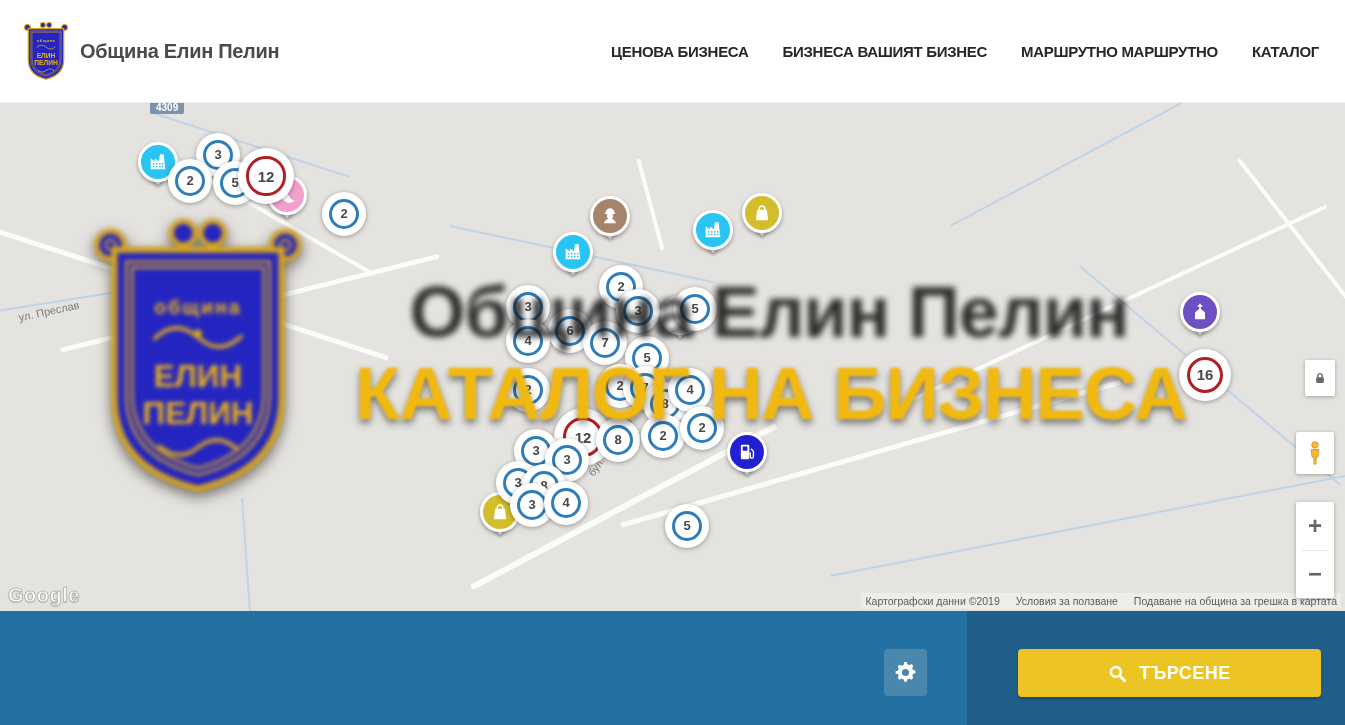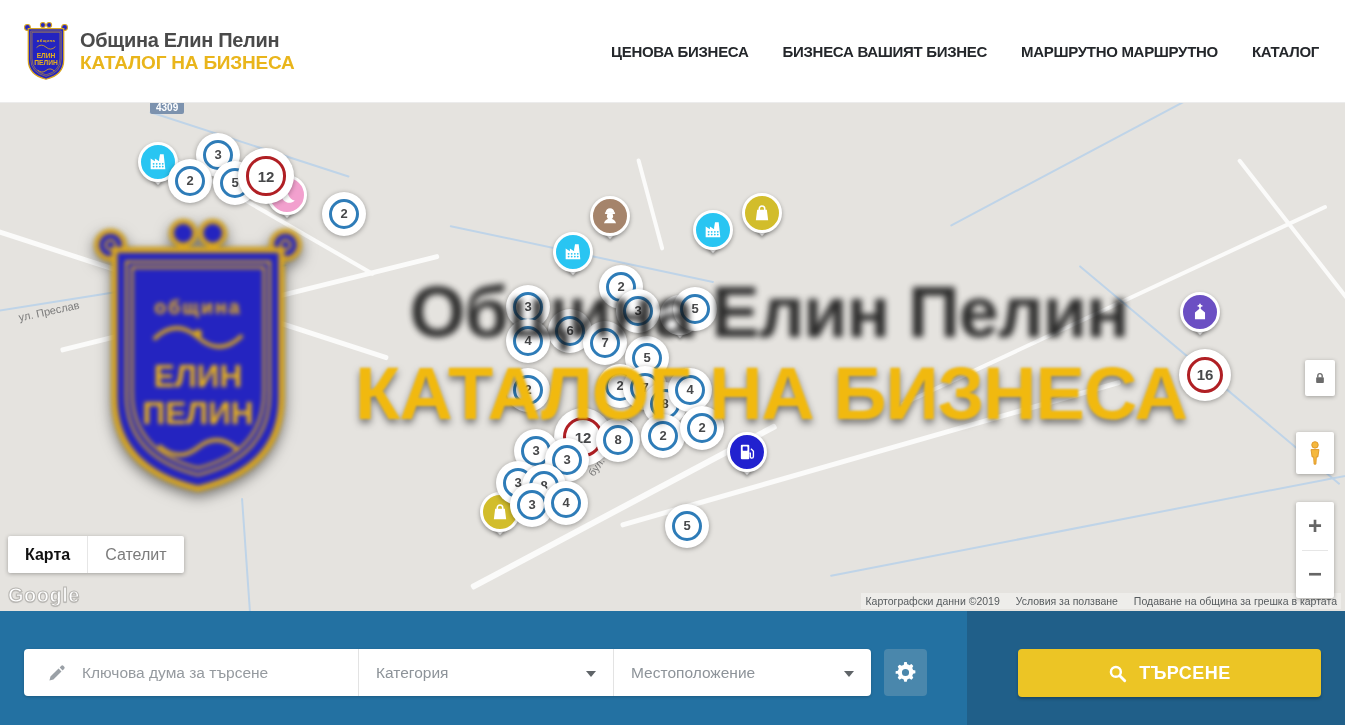--- a/index.html
+++ b/index.html
@@ -123,21 +123,20 @@
         <path d="M42 47 H188 V182 Q188 246 115 264 Q42 246 42 182 Z" fill="none" stroke="#d7a51f" stroke-width="2.5"></path>
         <path d="M48 53 H182 V179 Q182 240 115 257 Q48 240 48 179 Z" fill="none" stroke="#d7a51f" stroke-width="2.5"></path>
         <text x="115" y="100" font-size="20" letter-spacing="2" class="shield-gold-text">община</text>
         <path d="M70 126 q22 -22 45 -2 q23 20 45 -2" stroke="#d7a51f" fill="none" stroke-width="4"></path>
         <text x="115" y="175" font-size="32" class="shield-gold-text">ЕЛИН</text>
         <text x="115" y="212" font-size="32" class="shield-gold-text">ПЕЛИН</text>
         <path d="M75 234 q20 18 40 2 q20 -16 40 2" stroke="#d7a51f" fill="none" stroke-width="4"></path>
       </svg>
       <div class="brand-text">
         <div class="brand-line1">Община Елин Пелин</div>
-        <div class="brand-line2">КАТАЛОГ НА БИЗНЕСА</div>
       </div>
     </div>
     <nav class="nav">
       <a class="nav-item">ЦЕНОВА БИЗНЕСА</a>
       <a class="nav-item">БИЗНЕСА ВАШИЯТ БИЗНЕС</a>
       <a class="nav-item">МАРШРУТНО МАРШРУТНО</a>
       <a class="nav-item">КАТАЛОГ</a>
     </nav>
   </header>
 
@@ -450,24 +449,20 @@
       <text x="115" y="100" font-size="20" letter-spacing="2" class="shield-gold-text">община</text>
       <path d="M70 126 q22 -22 45 -2 q23 20 45 -2" stroke="#d7a51f" fill="none" stroke-width="4"></path>
       <circle cx="115" cy="120" r="4" fill="#d7a51f"></circle>
       <text x="115" y="175" font-size="32" class="shield-gold-text">ЕЛИН</text>
       <text x="115" y="212" font-size="32" class="shield-gold-text">ПЕЛИН</text>
       <path d="M75 234 q20 18 40 2 q20 -16 40 2" stroke="#d7a51f" fill="none" stroke-width="4"></path>
     </svg>
     <div class="wm-title">Община Елин Пелин</div>
     <div class="wm-subtitle">КАТАЛОГ НА БИЗНЕСА</div>
 
-    <div class="maptype">
-      <div class="maptype-btn active">Карта</div>
-      <div class="maptype-btn inactive">Сателит</div>
-    </div>
     <div class="google-logo">Google</div>
     <div class="attribution">
       <span>Картографски данни ©2019</span>
       <span>Условия за ползване</span>
       <span>Подаване на община за грешка в картата</span>
     </div>
 
     <div class="ctl ctl-lock">
       <svg viewBox="0 0 16 16" width="14" height="14">
         <path d="M5.5 7.5V5.5a2.5 2.5 0 0 1 5 0v2" fill="none" stroke="#6b6b6b" stroke-width="1.6"></path>
@@ -483,36 +478,20 @@
     <div class="zoomctl">
       <div class="zoom-btn">+</div>
       <div class="zoom-divider"></div>
       <div class="zoom-btn">−</div>
     </div>
   </div>
 
   <div class="searchbar">
     <div class="searchbar-right"></div>
 
-    <div class="search-group">
-      <div class="field field-keyword">
-        <svg viewBox="0 0 20 20" fill="#9aa0a6">
-          <path d="M2.6 14.3l-1.1 4.2 4.2-1.1 8.5-8.5-3.1-3.1zM12.3 4.7l1.7-1.7a1.5 1.5 0 0 1 2.1 0l1 1a1.5 1.5 0 0 1 0 2.1l-1.7 1.7z"></path>
-        </svg>
-        <input type="text" placeholder="Ключова дума за търсене" style="">
-      </div>
-      <div class="field field-select field-category">
-        <span class="select-value">Категория</span>
-        <span class="caret"></span>
-      </div>
-      <div class="field field-select field-location">
-        <span class="select-value">Местоположение</span>
-        <span class="caret"></span>
-      </div>
-    </div>
 
     <button class="gear-btn">
       <svg viewBox="0 0 20 20">
         <path fill="#fff" fill-rule="evenodd" d="M8.8 0h2.4l.5 2.2c.7.2 1.3.4 1.9.8l2.1-1 1.7 1.7-1 2.1c.4.6.6 1.2.8 1.9l2.2.5v2.4l-2.2.5c-.2.7-.4 1.3-.8 1.9l1 2.1-1.7 1.7-2.1-1c-.6.4-1.2.6-1.9.8l-.5 2.2H8.8l-.5-2.2c-.7-.2-1.3-.4-1.9-.8l-2.1 1-1.7-1.7 1-2.1c-.4-.6-.6-1.2-.8-1.9L.6 11.2V8.8l2.2-.5c.2-.7.4-1.3.8-1.9l-1-2.1L4.3 2.6l2.1 1c.6-.4 1.2-.6 1.9-.8zM10 6.6A3.4 3.4 0 1 0 10 13.4 3.4 3.4 0 1 0 10 6.6z"></path>
       </svg>
     </button>
 
     <button class="search-btn">
       <svg viewBox="0 0 20 20">
         <circle cx="8.3" cy="8.3" r="5.2" fill="none" stroke="#fff" stroke-width="2.6"></circle>

